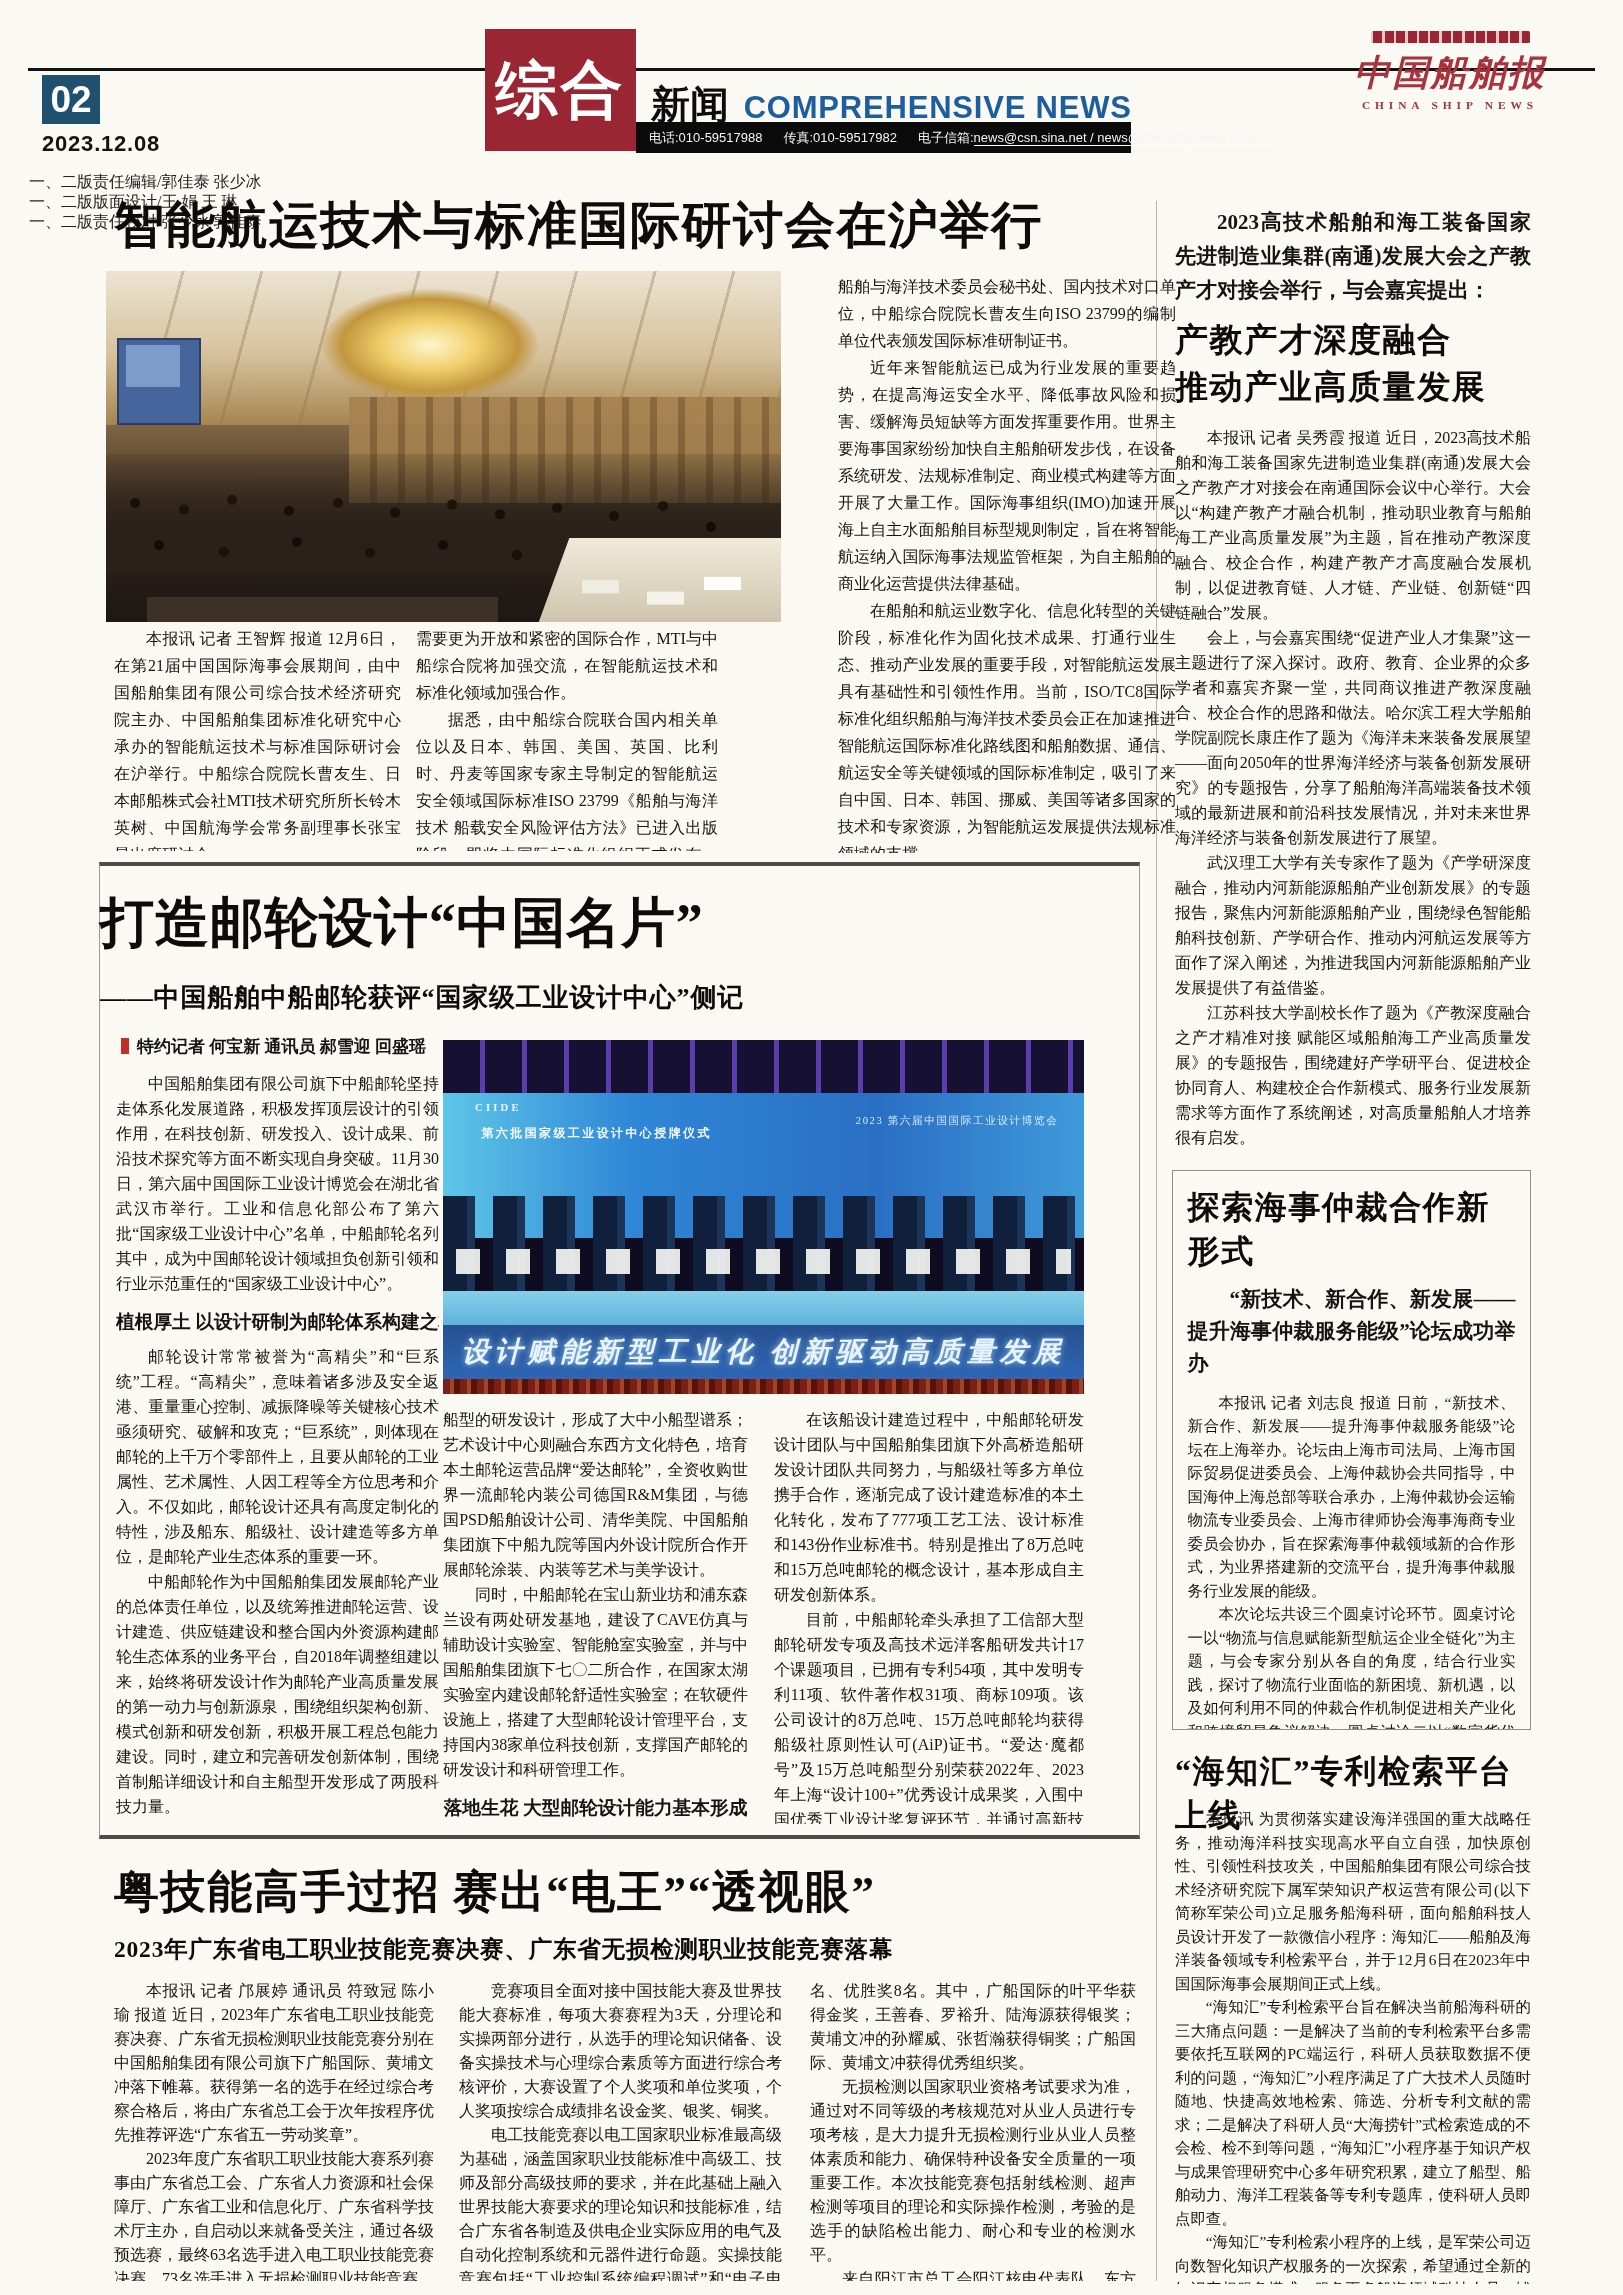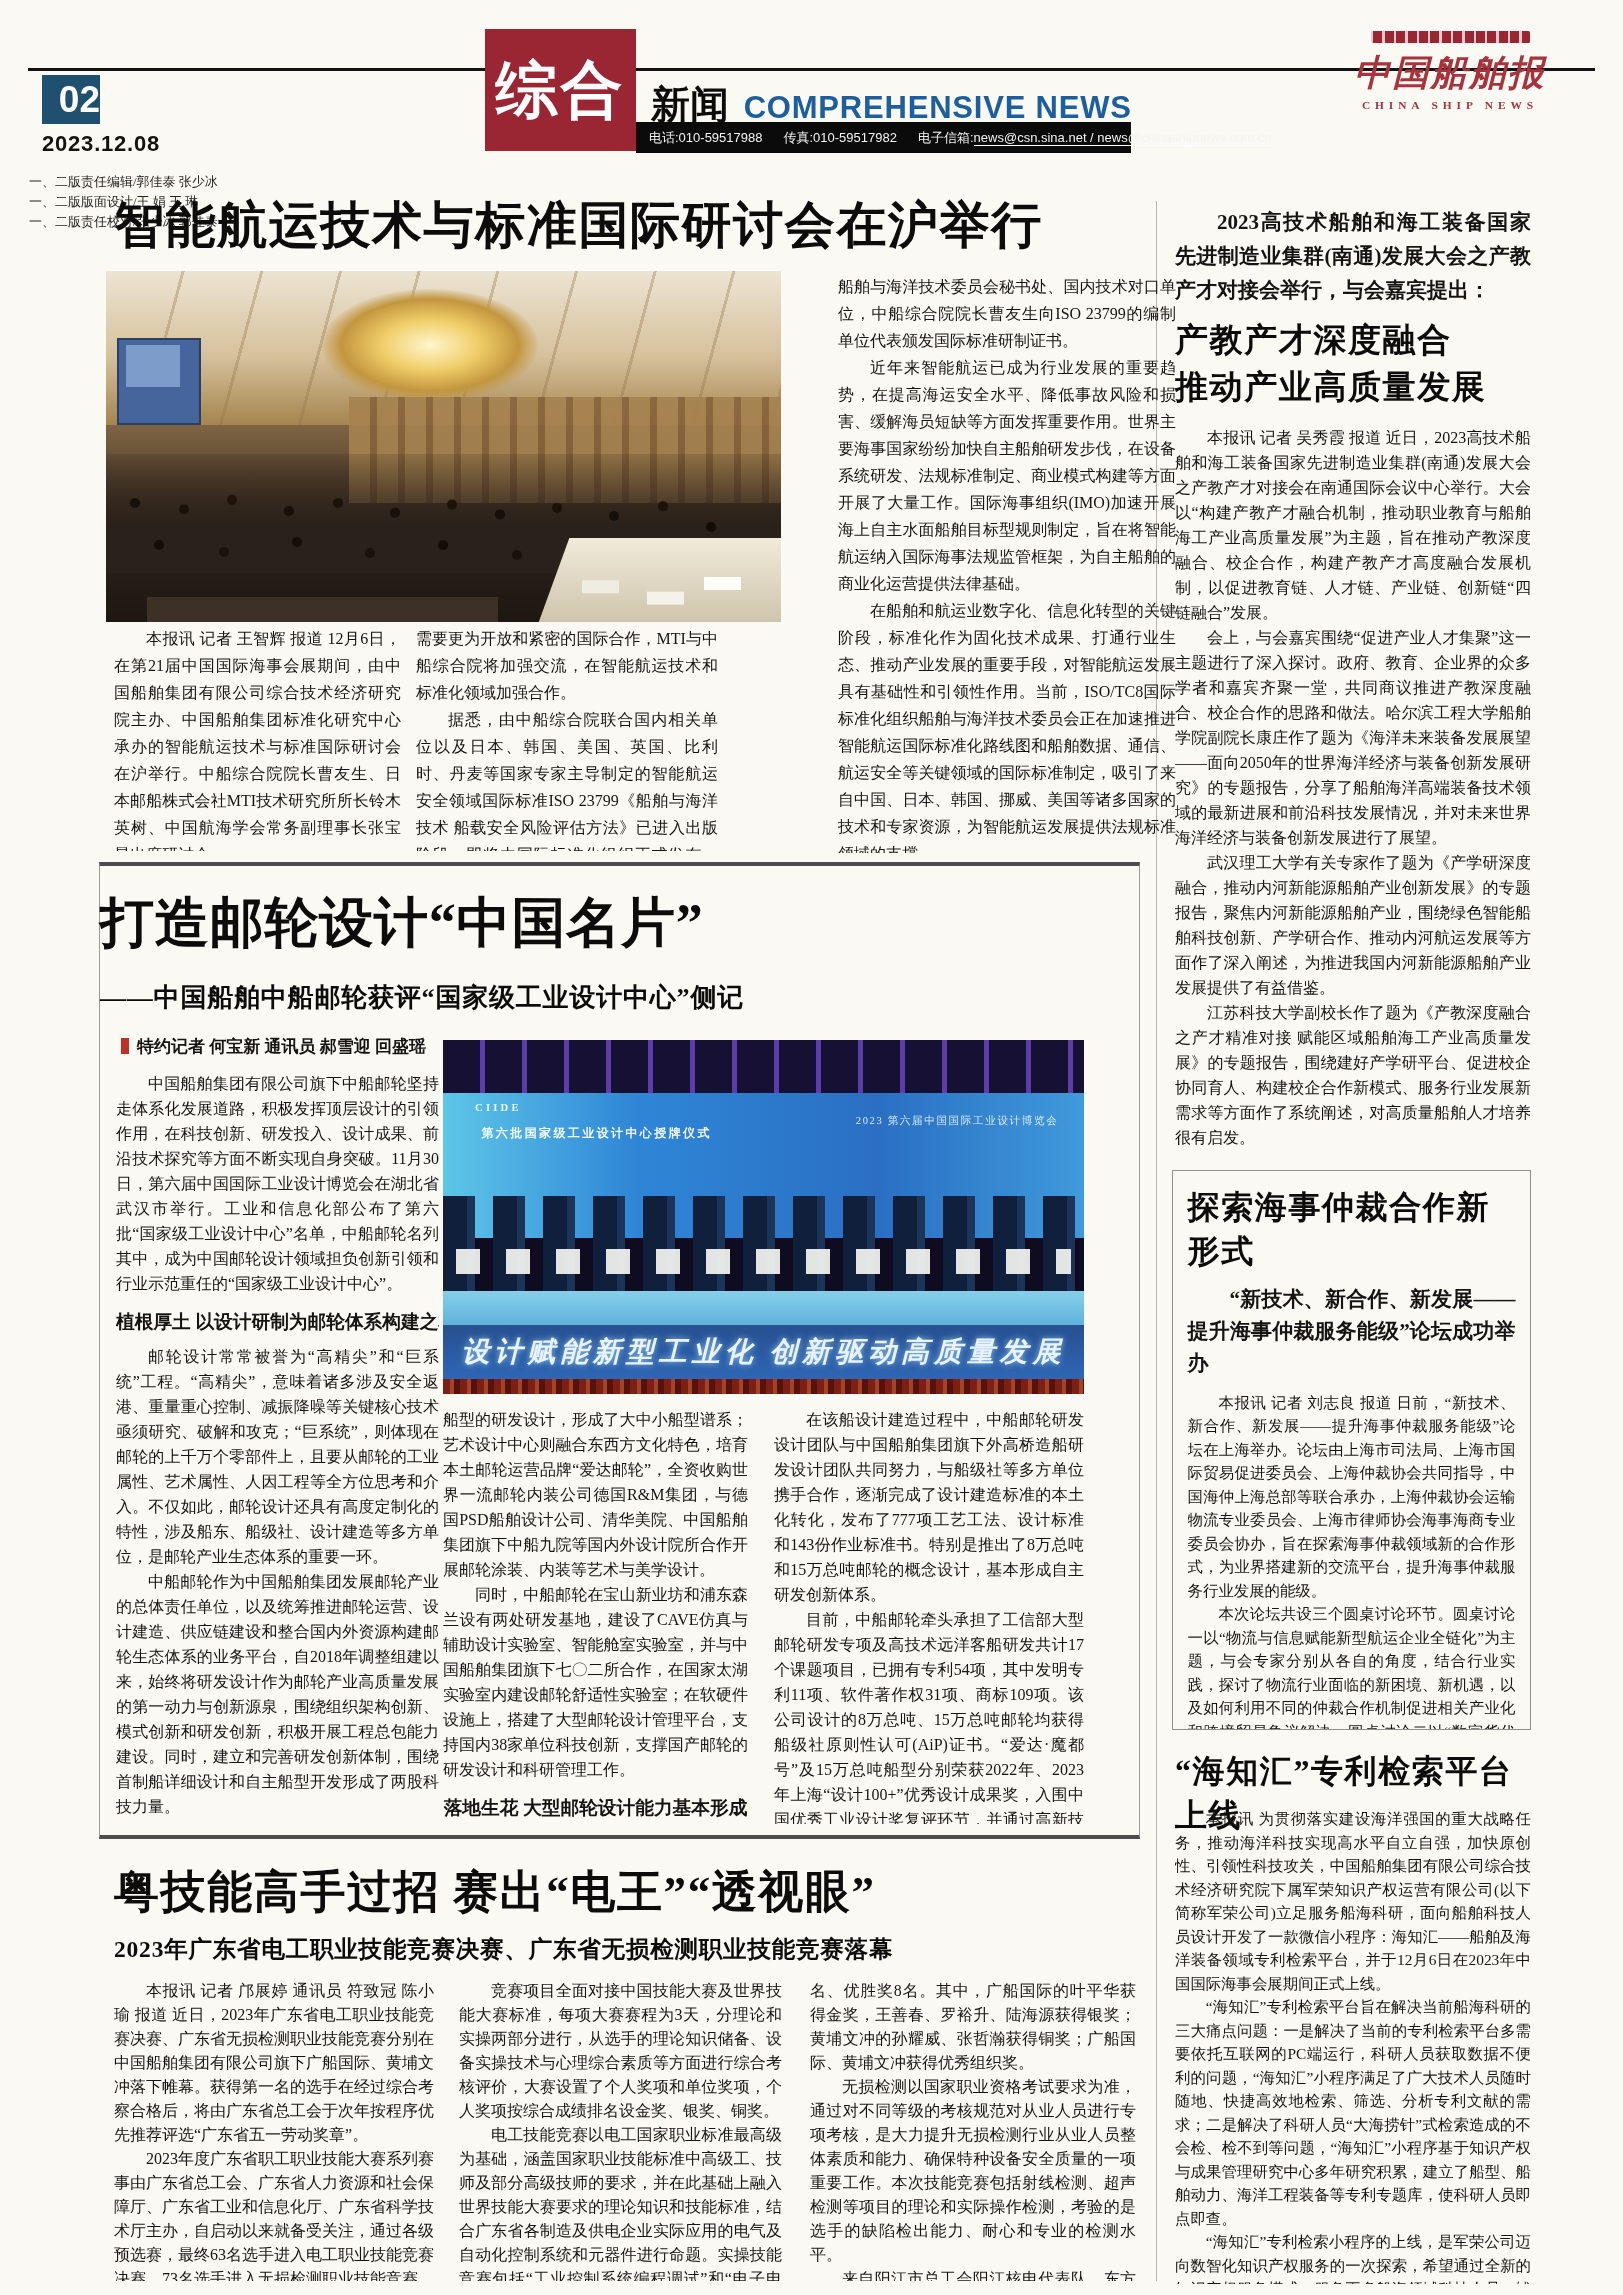--- a/index.html
+++ b/index.html
@@ -12,21 +12,21 @@
   .abs { position:absolute; }
   .sans { font-family:"Liberation Sans","DejaVu Sans",sans-serif; }
   .col { position:absolute; overflow:hidden; text-align:justify; text-justify:inter-ideograph; }
   .col p { margin:0; text-indent:2em; }
   .col p.cont { text-indent:0; }
   .subhd { font-weight:900; text-align:center; text-indent:0; font-size:18.7px; margin:13px 0 9.7px; letter-spacing:0; white-space:nowrap; }
   .bt { font-size:16px; line-height:25px; }
   .headline { font-weight:900; letter-spacing:1.6px; color:#0d0c0a; }
   
   .topline { background:#121212; }
-  .pagenum { background:#1f506f; color:#fff; font-weight:900; font-size:37px; text-align:right; line-height:49px; }
+  .pagenum { background:#1f506f; color:#fff; font-weight:900; font-size:37px; text-align:center; line-height:49px; }
   .badge { background:#9a2533; color:#fff; display:flex; align-items:center; justify-content:center; font-size:62px; font-weight:900; letter-spacing:3.2px; }
   .contactbar { background:#0b0b0b; color:#f4f4f4; font-size:13px; display:flex; align-items:center; gap:21px; padding-left:13px; white-space:nowrap; }
   .contactbar .em { border-bottom:0.8px solid #fff; }
   .masthead { text-align:center; color:#a8333d; }
   .mh-banner { display:inline-block; width:159px; height:12px; background:#9a2533 repeating-linear-gradient(90deg,rgba(255,255,255,.75) 0 2.4px,transparent 2.4px 11.4px); border-radius:1.6px; }
   .mh-title { font-size:36px; font-weight:900; font-style:italic; letter-spacing:2.4px; line-height:52px; }
   .mh-en { font-size:11.4px; font-weight:700; letter-spacing:4.9px; }
   .vdiv { background:#b8b6b2; }
   
   .feature { position:absolute; left:99px; top:862px; width:1041px; height:977px;
@@ -81,21 +81,21 @@
 </head>
 <body>
 
 <div class="page">
 
   <div class="abs topline" style="left:28px;top:68px;width:1567px;height:3.2px;"></div>
 
   <div class="abs pagenum sans" style="left:42px;top:75px;width:58px;height:49px;">02</div>
   <div class="abs sans" style="left:42px;top:131px;font-size:22px;font-weight:900;color:#14130f;letter-spacing:0.8px;">2023.12.08</div>
 
-  <div class="abs" style="left:29px;top:172px;font-size:13px;line-height:20px;color:#242220;">
+  <div class="abs" style="left:29px;top:172px;font-size:16px;line-height:20px;color:#242220;">
     <div>一、二版责任编辑/郭佳泰 张少冰</div>
     <div>一、二版版面设计/王 娟 王 琳</div>
     <div>一、二版责任校对/张少冰 郭佳泰</div>
   </div>
 
   <div class="abs badge" style="left:485px;top:29px;width:151px;height:122px;">综合</div>
 
   <div class="abs" style="left:651px;top:78px;white-space:nowrap;">
     <span style="font-size:39px;font-weight:900;color:#0d0c0a;">新闻</span>
     <span class="sans" style="font-size:31px;font-weight:800;color:#1d5f9e;letter-spacing:0.8px;margin-left:11.4px;">COMPREHENSIVE NEWS</span>

